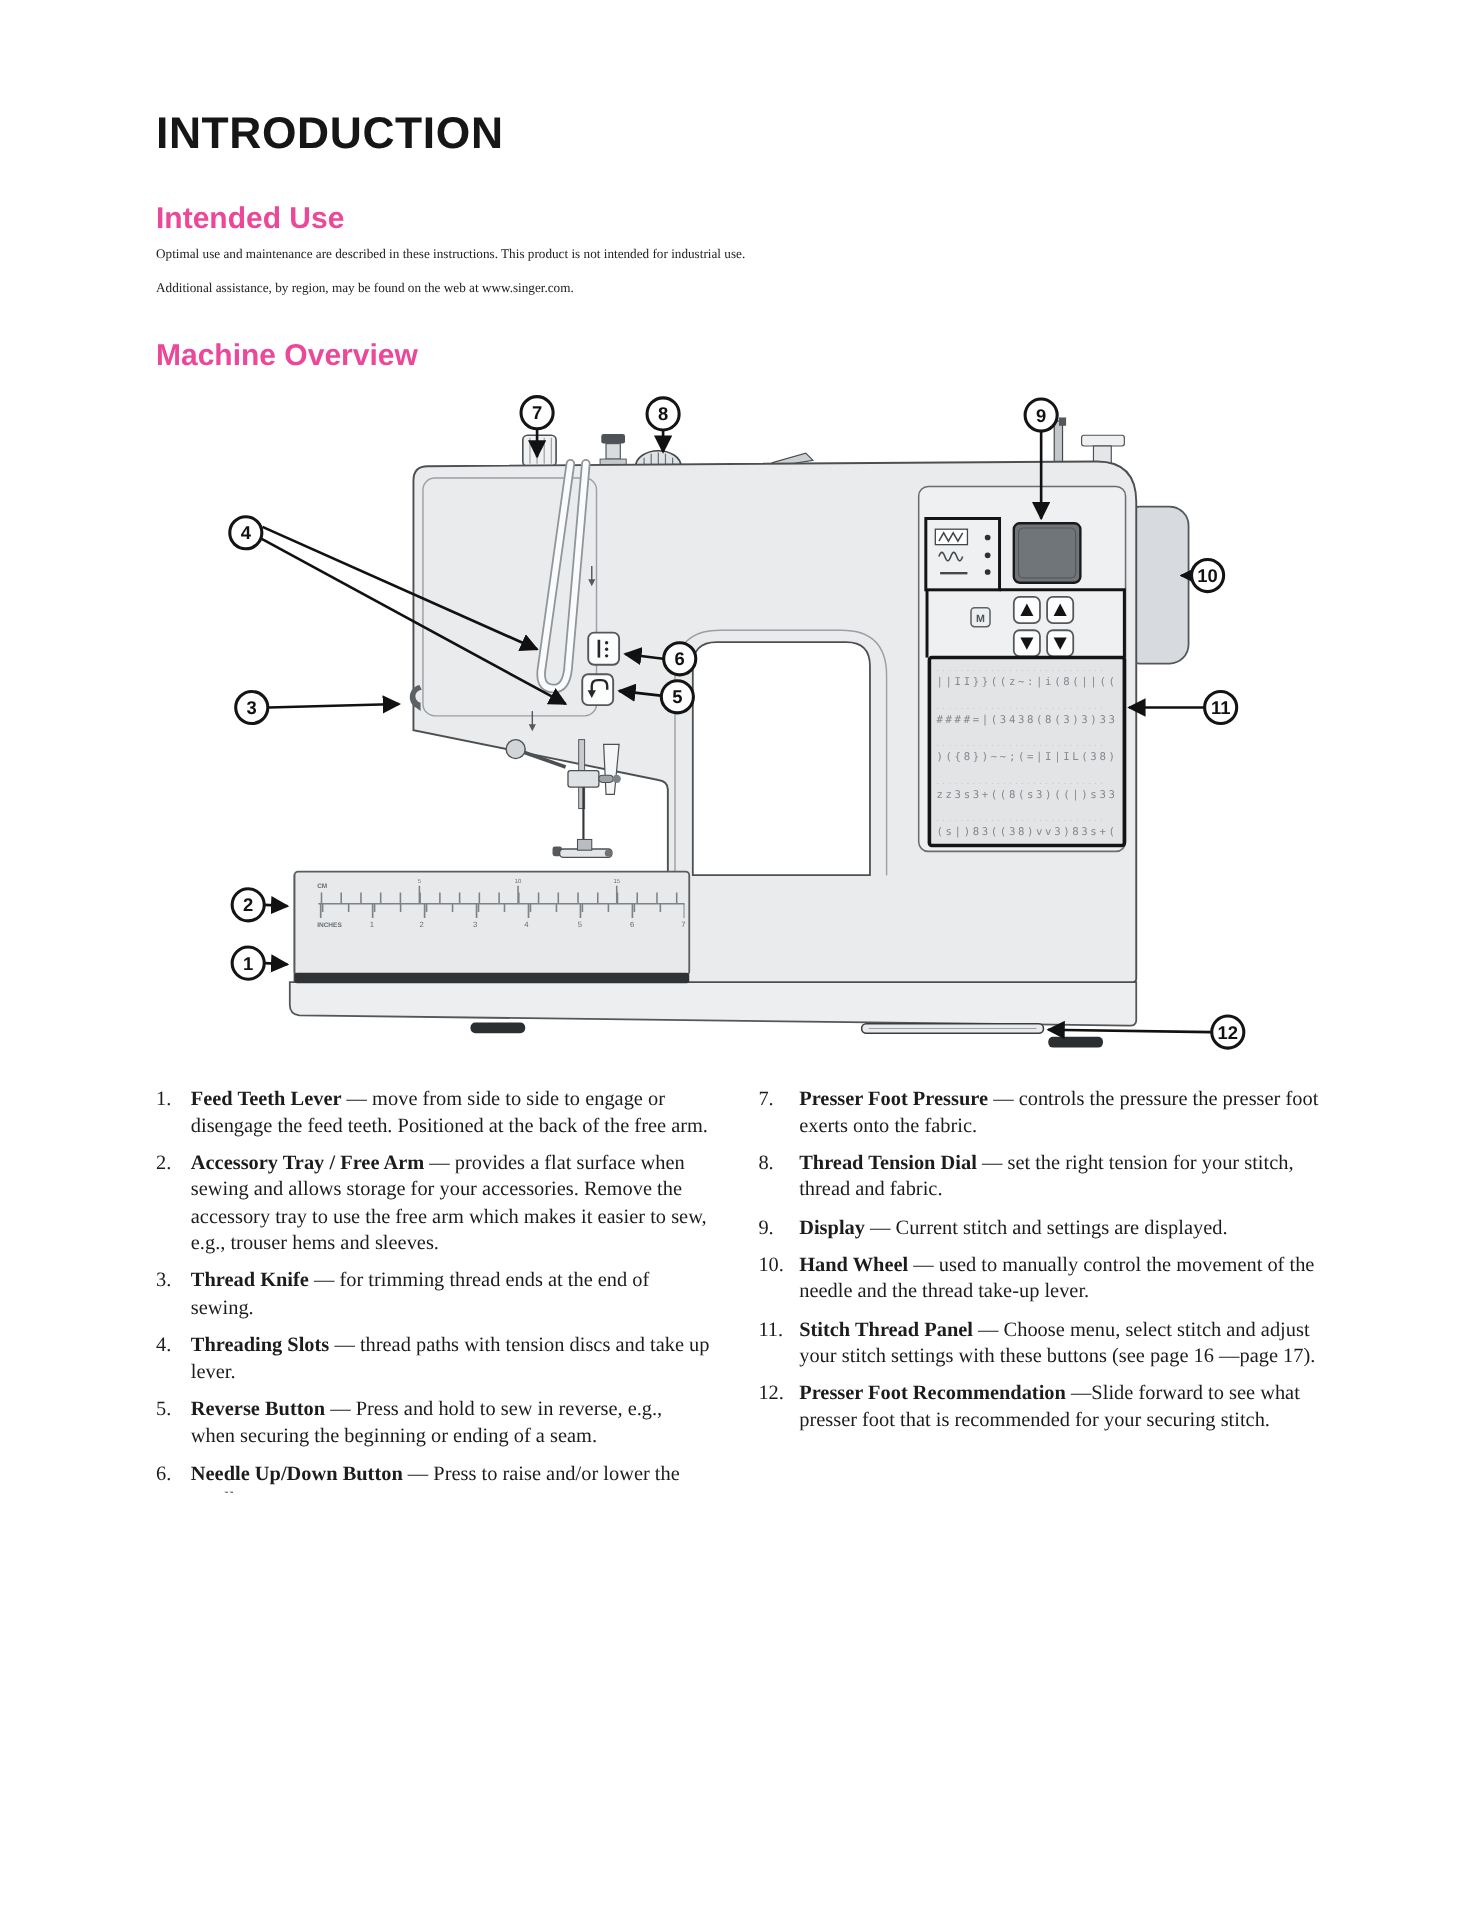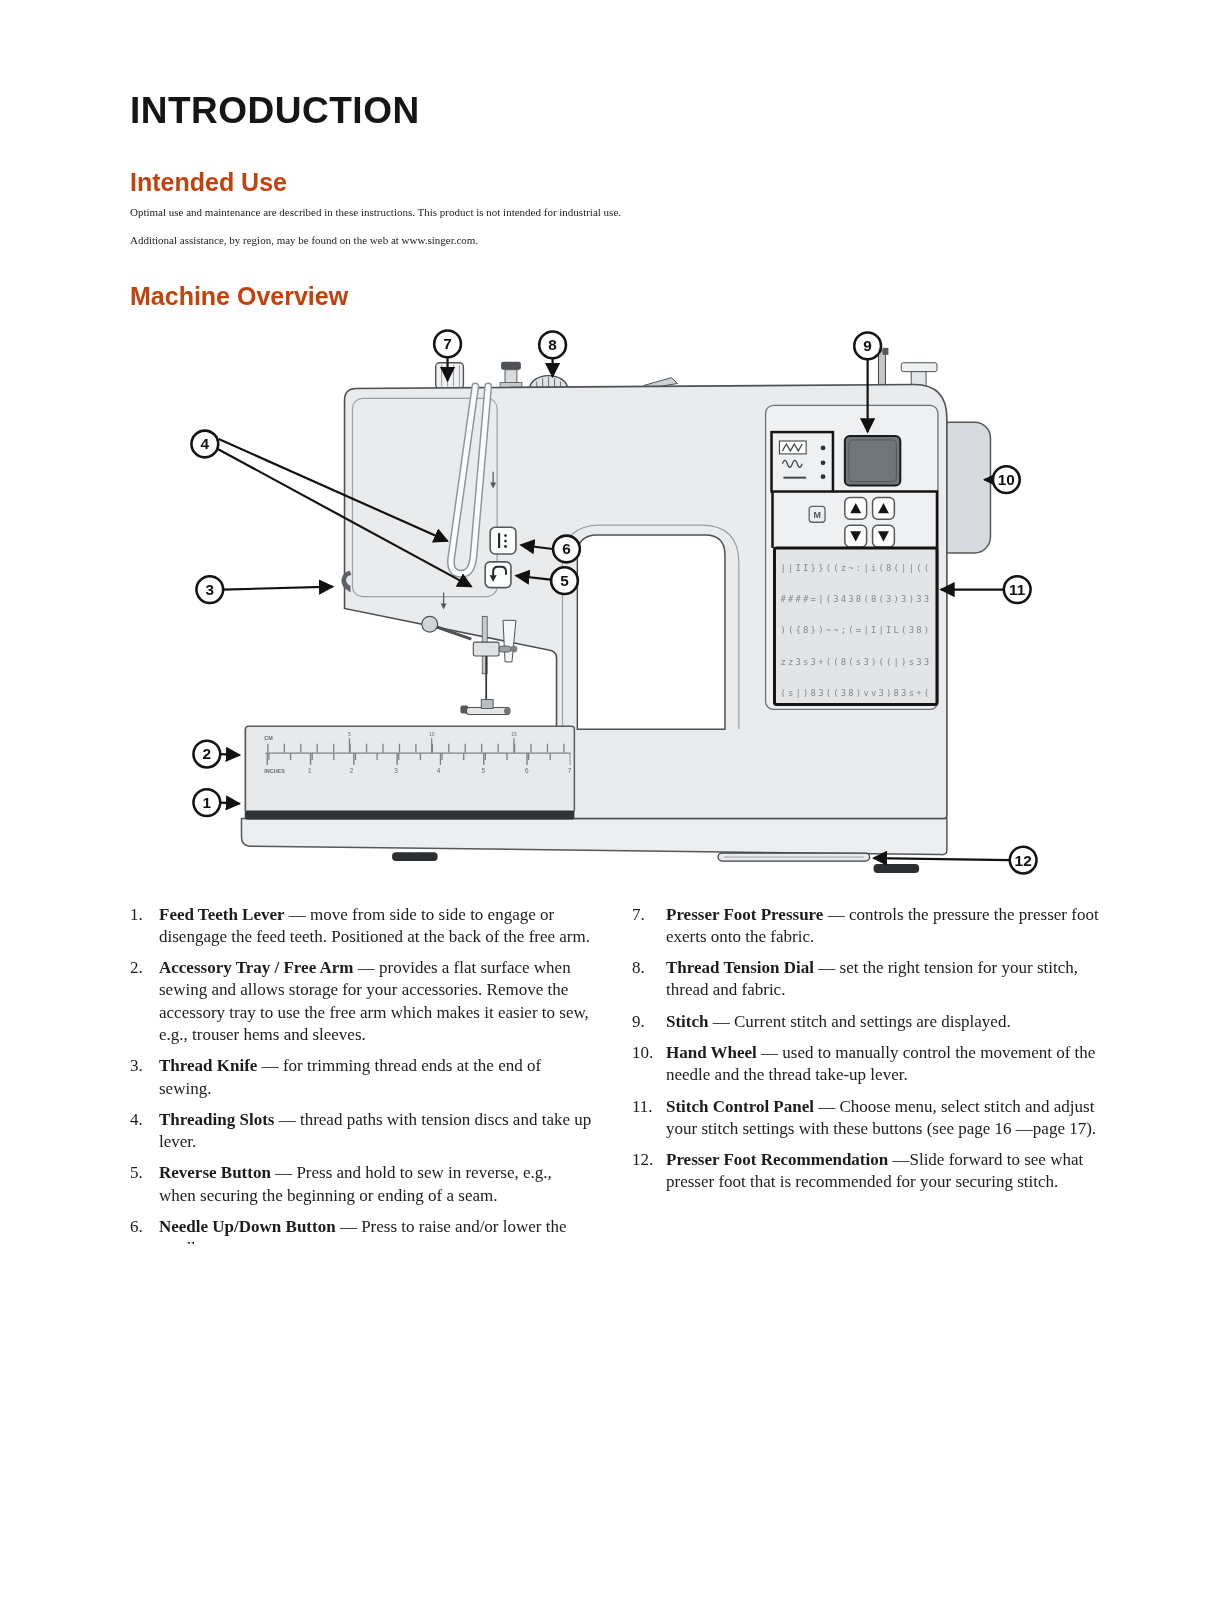--- a/index.html
+++ b/index.html
@@ -1,20 +1,20 @@
 <!DOCTYPE html>
 <html><head>
 <meta charset="utf-8">
 <style>
   html,body{margin:0;padding:0;background:#ffffff;}
   body{width:1226px;height:1600px;position:relative;font-family:"Liberation Serif",serif;color:#1c1c1c;}
   .page{position:relative;width:1226px;height:1244px;overflow:hidden;}
   .content{padding:90px 126px 0 130px;}
   h1.title{font-family:"Liberation Sans",sans-serif;font-weight:bold;font-size:37px;margin:0 0 36px 0;letter-spacing:.5px;color:#161616;}
-  h2.sect{font-family:"Liberation Sans",sans-serif;font-weight:bold;font-size:25px;margin:0 0 8px 0;color:#c2410c;}
+  h2.sect{font-family:"Liberation Sans",sans-serif;font-weight:bold;font-size:25px;margin:0 0 8px 0;color:#ec4899;}
   h2.mo{margin-top:34px;}
   p.body-text{font-size:11px;line-height:1.35;margin:0 0 13px 0;}
   .diagram-wrap{margin:12px 0 0 58px;width:852px;}
   .columns{display:flex;gap:40px;margin-top:22px;}
   .col{font-size:17px;line-height:1.31;}
   .col-left{width:462px;}
   .col-right{width:468px;}
   .item{display:flex;margin-bottom:9px;}
   .inum{flex:0 0 29px;}
   .col-right .inum{flex:0 0 34px;}
@@ -303,29 +303,29 @@
         <div class="item">
             <span class="inum">7.</span>
             <span><span class="pname">Presser Foot Pressure</span><span> — controls the pressure the presser foot exerts onto the fabric.</span></span>
           </div>
         <div class="item">
             <span class="inum">8.</span>
             <span><span class="pname">Thread Tension Dial</span><span> — set the right tension for your stitch, thread and fabric.</span></span>
           </div>
         <div class="item">
             <span class="inum">9.</span>
-            <span><span class="pname">Stitch</span><span> — Current stitch and settings are displayed.</span></span>
+            <span><span class="pname">Display</span><span> — Current stitch and settings are displayed.</span></span>
           </div>
         <div class="item">
             <span class="inum">10.</span>
             <span><span class="pname">Hand Wheel</span><span> — used to manually control the movement of the needle and the thread take-up lever.</span></span>
           </div>
         <div class="item">
             <span class="inum">11.</span>
-            <span><span class="pname">Stitch Control Panel</span><span> — Choose menu, select stitch and adjust your stitch settings with these buttons (see page 16 —page 17).</span></span>
+            <span><span class="pname">Stitch Thread Panel</span><span> — Choose menu, select stitch and adjust your stitch settings with these buttons (see page 16 —page 17).</span></span>
           </div>
         <div class="item">
             <span class="inum">12.</span>
             <span><span class="pname">Presser Foot Recommendation</span><span> —Slide forward to see what presser foot that is recommended for your securing stitch.</span></span>
           </div>
       </div>
     </div>
   </div>
 
   <div class="page-footer">

